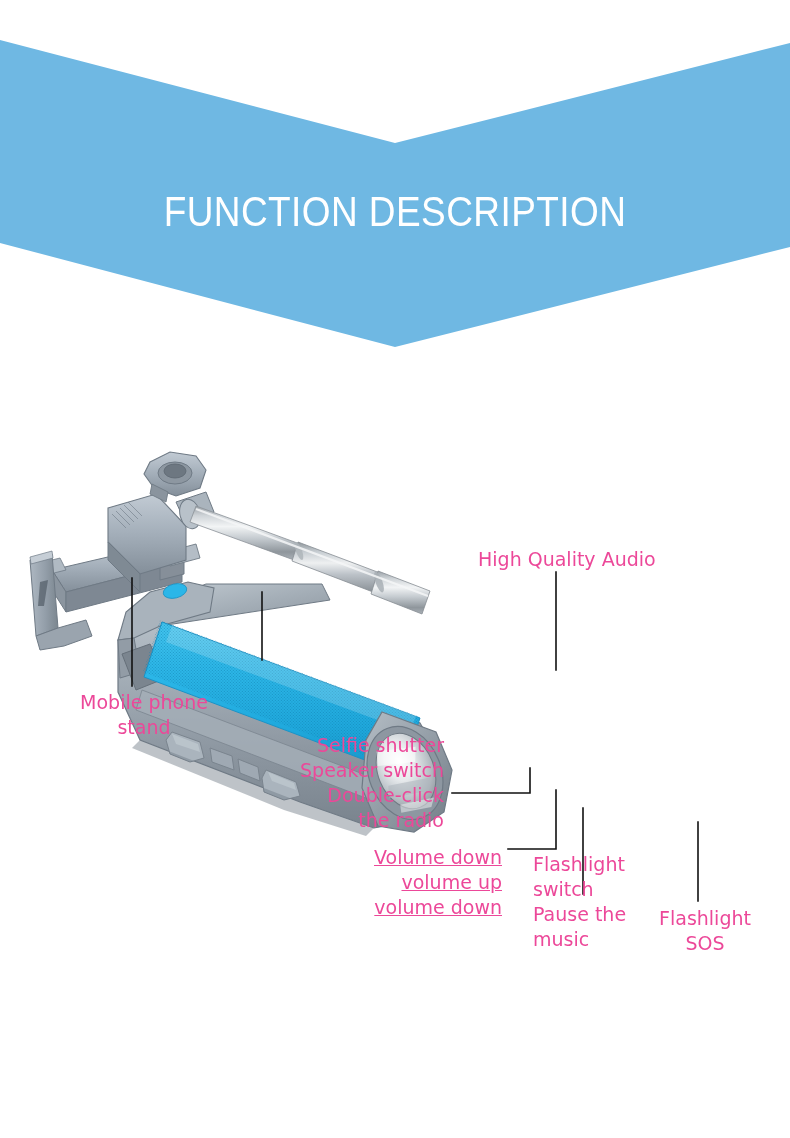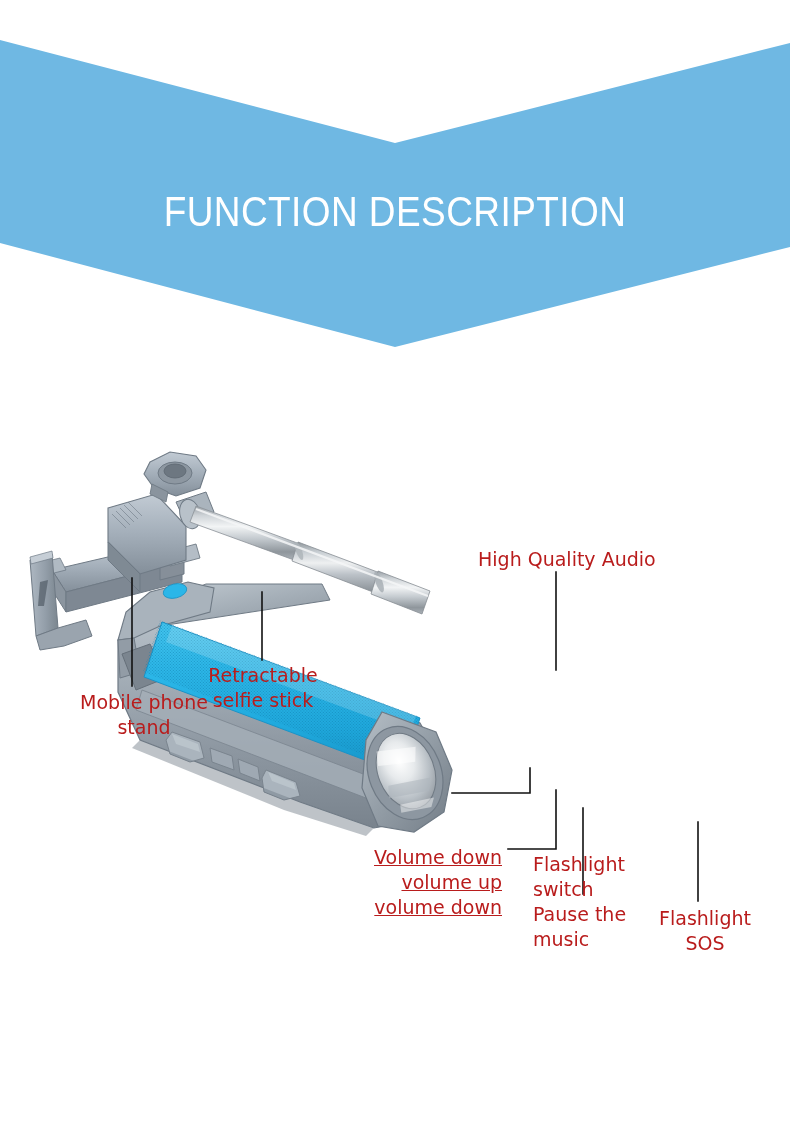--- a/index.html
+++ b/index.html
@@ -58,21 +58,21 @@
     left: 0;
     top: 440px;
     width: 790px;
     height: 460px;
   }
   .product-svg { display: block; }
 
   
   .callout {
     position: absolute;
-    color: #b91c1c;
+    color: #ec4899;
     font-family: "DejaVu Sans", "Liberation Sans", sans-serif;
     font-size: 19px;
     line-height: 25px;
     font-weight: 400;
     white-space: pre-line;
   }
   .callout.center { text-align: center; }
   .callout.right  { text-align: right; }
   .callout.left   { text-align: left; }
 
@@ -330,26 +330,28 @@
       <path d="M508,849 L556,849 L556,790"></path>
 
       <path d="M583,894 L583,808"></path>
 
       <path d="M698,901 L698,822"></path>
     </g>
   </svg>
 
   <div class="callout left lbl-high-quality-audio">High Quality Audio</div>
 
-  <div class="callout center lbl-retractable">Retractable
-selfie stick</div>
 
   <div class="callout center lbl-mobile-stand">Mobile phone
 stand</div>
 
+  <div class="callout right lbl-selfie-shutter">Selfie shutter
+Speaker switch
+Double-click
+the radio</div>
 
   <div class="callout right lbl-volume">Volume down
 volume up
 volume down</div>
 
   <div class="callout left lbl-flashlight-switch">Flashlight
 switch
 Pause the
 music</div>
 

